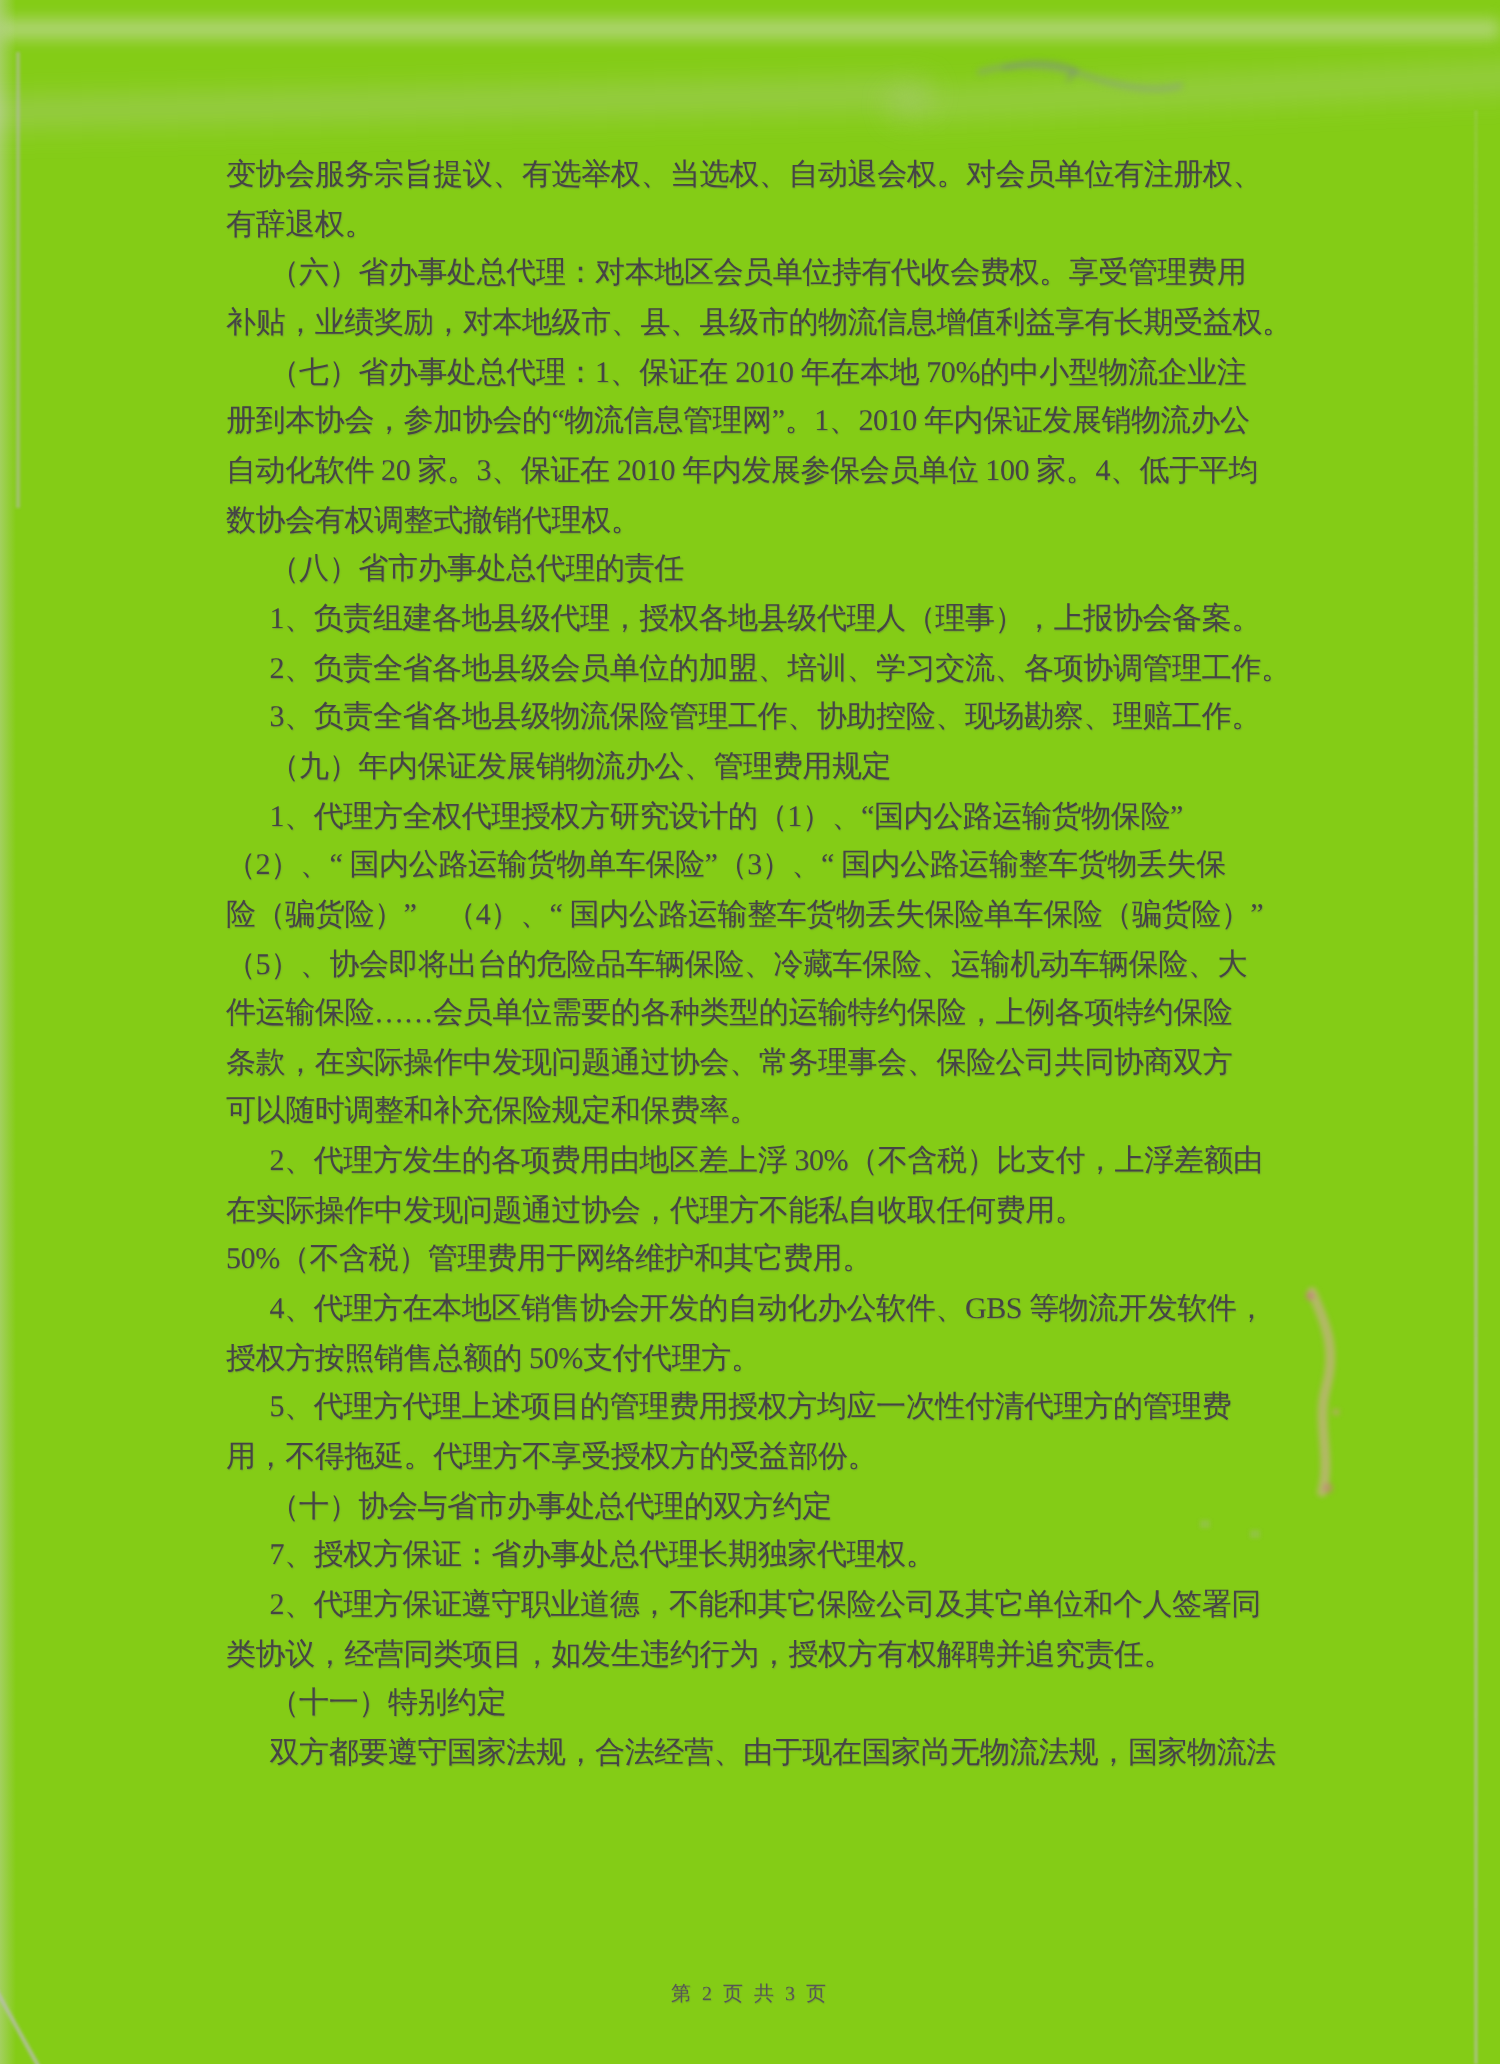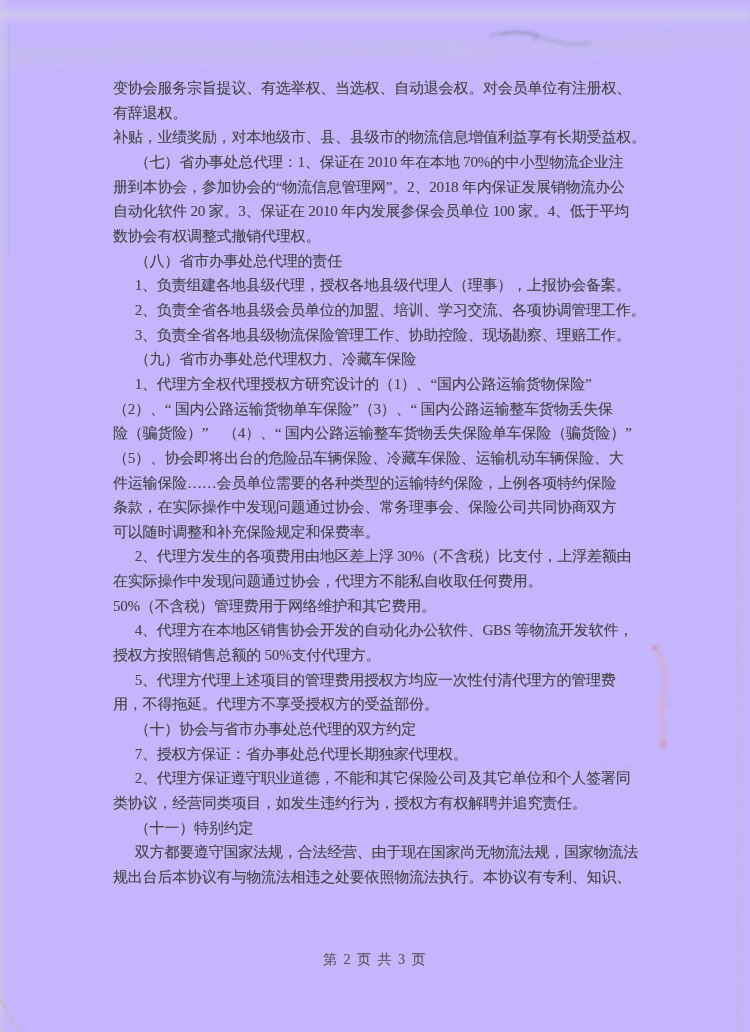--- a/index.html
+++ b/index.html
@@ -4,21 +4,21 @@
 <title>Scanned Agreement Page</title>
 <style>
   html,body{margin:0;padding:0;}
   body{
     width:750px;height:1032px;overflow:hidden;
     background:#fdfdfc;
     font-family:"Liberation Serif","DejaVu Serif",serif;
   }
   .scan{
     position:relative;width:750px;height:1032px;
-    background:#c4b5fd;overflow:hidden;
+    background:#84cc16;overflow:hidden;
   }
   
   .shade-top-edge{
     position:absolute;left:0;top:10px;width:100%;height:9px;
     background:rgba(224,224,224,.5);filter:blur(4px);
   }
   .shade-band-left{
     position:absolute;left:-25px;top:46px;width:490px;height:18px;
     background:linear-gradient(to bottom,rgba(201,201,204,.45),rgba(201,201,204,0));
     transform:rotate(-1.2deg);filter:blur(7px);
@@ -54,22 +54,22 @@
   .fleck.b{left:625px;top:765px;}
   
   .content{
     position:absolute;left:113px;top:76px;width:545px;
     color:#454545;font-size:15px;line-height:24.65px;letter-spacing:-0.2px;
     text-shadow:0.3px 0.3px 0.6px rgba(90,90,90,.4);
   }
   .ln{white-space:nowrap;}
   .in{text-indent:1.45em;}
   .footer{
-    position:absolute;top:951px;left:0;width:100%;text-align:center;
-    color:#565656;font-size:14px;letter-spacing:1.5px;
+    position:absolute;top:990px;left:0;width:100%;text-align:center;
+    color:#565656;font-size:10px;letter-spacing:1.5px;
     text-shadow:0.3px 0.3px 0.5px rgba(90,90,90,.35);
   }
 </style>
 </head>
 <body>
 
 <div class="scan">
 
   <div class="shade-top-edge"></div>
   <div class="shade-band-left"></div>
@@ -89,48 +89,48 @@
   <svg class="pink-smudge" width="50" height="124" viewBox="0 0 50 124">
     <path d="M16 10 C24 28 28 40 23 58 C18 76 26 92 21 110" fill="none" stroke="rgba(223,168,180,0.5)" stroke-width="5" stroke-linecap="round"></path>
     <circle cx="15" cy="12" r="2.2" fill="rgba(205,120,140,0.65)"></circle>
     <circle cx="28" cy="70" r="1.8" fill="rgba(215,150,165,0.45)"></circle>
     <circle cx="24" cy="108" r="2.6" fill="rgba(205,120,140,0.5)"></circle>
   </svg>
 
   <div class="content">
       <div class="ln">变协会服务宗旨提议、有选举权、当选权、自动退会权。对会员单位有注册权、</div>
       <div class="ln">有辞退权。</div>
+      <div class="ln in">（六）省办事处总代理：对本地区会员单位持有代收会费权。享受管理费用</div>
       <div class="ln">补贴，业绩奖励，对本地级市、县、县级市的物流信息增值利益享有长期受益权。</div>
       <div class="ln in">（七）省办事处总代理：1、保证在 2010 年在本地 70%的中小型物流企业注</div>
-      <div class="ln">册到本协会，参加协会的“物流信息管理网”。2、2018 年内保证发展销物流办公</div>
+      <div class="ln">册到本协会，参加协会的“物流信息管理网”。1、2010 年内保证发展销物流办公</div>
       <div class="ln">自动化软件 20 家。3、保证在 2010 年内发展参保会员单位 100 家。4、低于平均</div>
       <div class="ln">数协会有权调整式撤销代理权。</div>
       <div class="ln in">（八）省市办事处总代理的责任</div>
       <div class="ln in">1、负责组建各地县级代理，授权各地县级代理人（理事），上报协会备案。</div>
       <div class="ln in">2、负责全省各地县级会员单位的加盟、培训、学习交流、各项协调管理工作。</div>
       <div class="ln in">3、负责全省各地县级物流保险管理工作、协助控险、现场勘察、理赔工作。</div>
-      <div class="ln in">（九）省市办事处总代理权力、冷藏车保险</div>
+      <div class="ln in">（九）年内保证发展销物流办公、管理费用规定</div>
       <div class="ln in">1、代理方全权代理授权方研究设计的（1）、“国内公路运输货物保险”</div>
       <div class="ln">（2）、“ 国内公路运输货物单车保险”（3）、“ 国内公路运输整车货物丢失保</div>
       <div class="ln">险（骗货险）”　（4）、“ 国内公路运输整车货物丢失保险单车保险（骗货险）”</div>
       <div class="ln">（5）、协会即将出台的危险品车辆保险、冷藏车保险、运输机动车辆保险、大</div>
       <div class="ln">件运输保险……会员单位需要的各种类型的运输特约保险，上例各项特约保险</div>
       <div class="ln">条款，在实际操作中发现问题通过协会、常务理事会、保险公司共同协商双方</div>
       <div class="ln">可以随时调整和补充保险规定和保费率。</div>
       <div class="ln in">2、代理方发生的各项费用由地区差上浮 30%（不含税）比支付，上浮差额由</div>
       <div class="ln">在实际操作中发现问题通过协会，代理方不能私自收取任何费用。</div>
       <div class="ln">50%（不含税）管理费用于网络维护和其它费用。</div>
       <div class="ln in">4、代理方在本地区销售协会开发的自动化办公软件、GBS 等物流开发软件，</div>
       <div class="ln">授权方按照销售总额的 50%支付代理方。</div>
       <div class="ln in">5、代理方代理上述项目的管理费用授权方均应一次性付清代理方的管理费</div>
       <div class="ln">用，不得拖延。代理方不享受授权方的受益部份。</div>
       <div class="ln in">（十）协会与省市办事处总代理的双方约定</div>
       <div class="ln in">7、授权方保证：省办事处总代理长期独家代理权。</div>
       <div class="ln in">2、代理方保证遵守职业道德，不能和其它保险公司及其它单位和个人签署同</div>
       <div class="ln">类协议，经营同类项目，如发生违约行为，授权方有权解聘并追究责任。</div>
       <div class="ln in">（十一）特别约定</div>
       <div class="ln in">双方都要遵守国家法规，合法经营、由于现在国家尚无物流法规，国家物流法</div>
-      <div class="ln">规出台后本协议有与物流法相违之处要依照物流法执行。本协议有专利、知识、</div>
     </div>
 
   <div class="footer">第 2 页 共 3 页</div>
 
 </div>
 
 </body></html>

